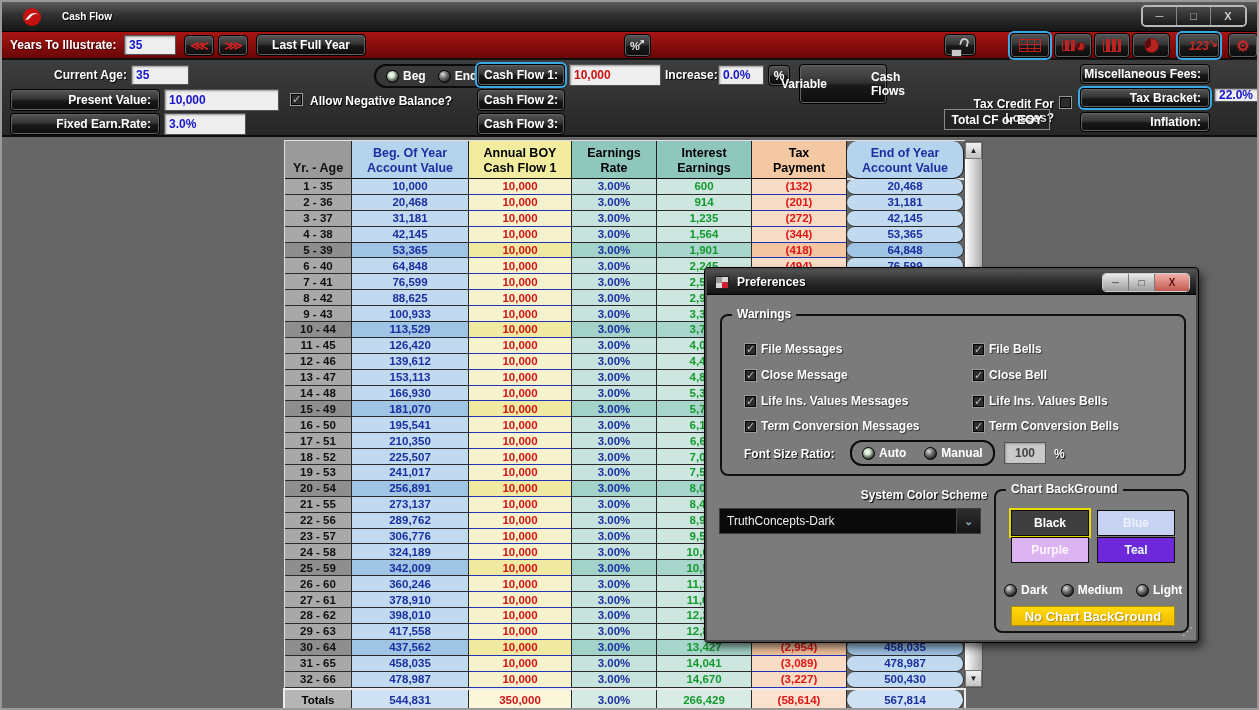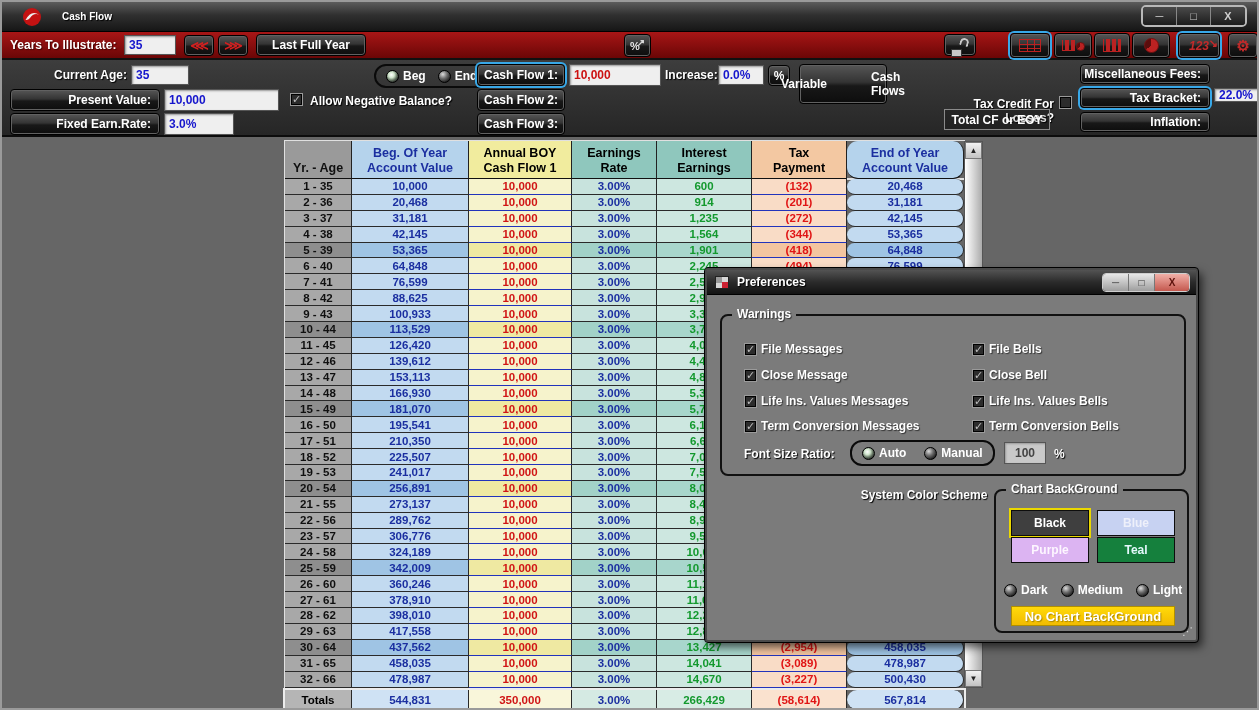--- a/index.html
+++ b/index.html
@@ -124,21 +124,21 @@
   .dd { position:absolute; background:#0a0a0a; border:1px solid #3c3c3c; display:flex; align-items:center;
         color:#f0f0f0; font-weight:bold; font-size:12px; }
   .ddtext { flex:1; padding-left:7px; font-weight:normal; }
   .ddarrow { width:24px; height:100%; background:linear-gradient(#2e2e2e,#141414); border-left:1px solid #444;
              display:flex; align-items:center; justify-content:center; color:#8fa8b8; font-size:11px; }
   .chartbtn { position:absolute; width:78px; height:26px; border:1px solid #0d0d0d; display:flex;
               align-items:center; justify-content:center; font-weight:bold; font-size:12px; cursor:default; }
   .cb-black { background:#3f3f3f; color:#fff; box-shadow:0 0 0 2px #ead800; }
   .cb-blue { background:#c7d2f2; color:#eef0fa; }
   .cb-purple { background:#dcb4f2; color:#fdf6ff; }
-  .cb-teal { background:#15803d; color:#e4f8fc; }
+  .cb-teal { background:#6d28d9; color:#e4f8fc; }
   .goldbtn { position:absolute; background:linear-gradient(#ffd90a,#f2bb00); border:1px solid #b08f00;
              color:#fff; font-weight:bold; font-size:13px; display:flex; align-items:center; justify-content:center;
              text-shadow:1px 1px 1px #a88500; cursor:default; }
   .grip { position:absolute; right:3px; bottom:2px; color:#d8d8d8; font-size:11px; }
 </style>
 </head>
 <body>
 
 <div class="window">
 
@@ -204,21 +204,21 @@
   <div class="toolbar2">
     <span class="lab" style="left:0;top:8px;width:125px;text-align:right;">Current Age:</span>
     <input class="inp" style="position: absolute; left: 129px; top: 5px; width: 58px; height: 20px;" value="35">
 
     <div class="tbtn tr" style="left:8px;top:29px;width:150px;height:22px;">Present Value:</div>
     <input class="inp" style="position: absolute; left: 162px; top: 29px; width: 115px; height: 22px;" value="10,000">
     <span class="cb on" style="left:288px;top:33px;"></span>
     <span class="lab" style="left:308px;top:34px;">Allow Negative Balance?</span>
 
     <div class="tbtn tr" style="left:8px;top:53px;width:150px;height:22px;padding-left:8px;">Fixed Earn.Rate:</div>
-    <input class="inp" style="position: absolute; left: 162px; top: 53px; width: 70px; height: 22px;" value="3.0%">
+    <input class="inp" style="position: absolute; left: 162px; top: 53px; width: 82px; height: 22px;" value="3.0%">
 
     <div class="pill" style="left:372px;top:4px;">
       <span class="ritem">
         <span class="sphere sel"></span>
         <span>Beg</span>
         </span>
       <span class="ritem">
         <span class="sphere"></span>
         <span>End</span>
         </span>
@@ -641,20 +641,24 @@
           <span class="ritem">
             <span class="sphere"></span>
             <span>Manual</span>
             </span>
         </div>
         <input class="inp" style="position: absolute; left: 282px; top: 126px; width: 42px; height: 22px; background: rgb(201, 201, 201); color: rgb(68, 68, 68); text-align: center;" value="100">
         <span class="lab" style="left:332px;top:131px;">%</span>
       </div>
 
       <span class="lab" style="left:72px;top:218px;width:290px;text-align:center;">System Color Scheme</span>
+      <div class="dd" style="left:12px;top:238px;width:262px;height:26px;">
+        <span class="ddtext">TruthConcepts-Dark</span>
+        <span class="ddarrow">⌄</span>
+      </div>
 
       <div class="group" style="left:287px;top:219px;width:195px;height:144px;">
         <span class="gleg">Chart BackGround</span>
         <div class="chartbtn cb-black" style="left:15px;top:19px;">Black</div>
         <div class="chartbtn cb-blue" style="left:101px;top:19px;">Blue</div>
         <div class="chartbtn cb-purple" style="left:15px;top:46px;">Purple</div>
         <div class="chartbtn cb-teal" style="left:101px;top:46px;">Teal</div>
         <div style="position:absolute;left:8px;top:92px;display:flex;gap:13px;">
           <span class="ritem">
             <span class="sphere"></span>

